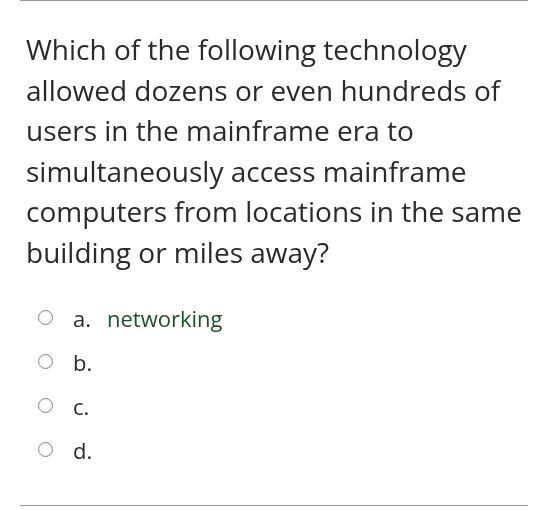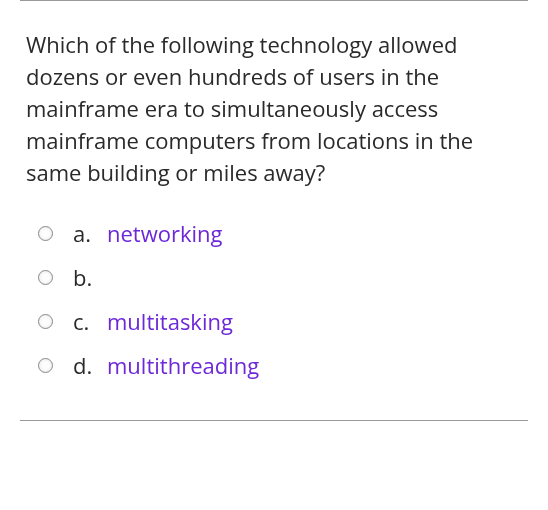--- a/index.html
+++ b/index.html
@@ -21,21 +21,21 @@
     }
     .hr-line {
       border: none;
       border-top: 1px solid #999;
       margin: 0;
     }
     .question-block {
       padding: 28px 6px 26px 6px;
     }
     .question-text {
-      font-size: 22px;
+      font-size: 28px;
       line-height: 1.45;
       color: #2a2a2a;
       font-weight: 400;
       margin-bottom: 30px;
     }
     .options {
       padding-left: 12px;
     }
     .option-row {
       display: flex;
@@ -53,21 +53,21 @@
       cursor: pointer;
     }
     .option-letter {
       font-size: 22px;
       color: #2a2a2a;
       width: 34px;
       flex-shrink: 0;
     }
     .option-text {
       font-size: 22px;
-      color: #6d28d9;
+      color: #14532d;
     }
   </style>
 </head>
 <body>
 
 <div class="container">
   <hr class="hr-line">
   <div class="question-block">
     <div class="question-text">Which of the following technology allowed dozens or even hundreds of users in the mainframe era to simultaneously access mainframe computers from locations in the same building or miles away?</div>
     <div class="options">
@@ -79,25 +79,23 @@
       </div>
 
       <div class="option-row">
         <div class="radio"></div>
         <span class="option-letter">b.</span>
       </div>
 
       <div class="option-row">
         <div class="radio"></div>
         <span class="option-letter">c.</span>
-        <span class="option-text">multitasking</span>
       </div>
 
       <div class="option-row">
         <div class="radio"></div>
         <span class="option-letter">d.</span>
-        <span class="option-text">multithreading</span>
       </div>
 
     </div>
   </div>
   <hr class="hr-line">
 </div>
 
 </body></html>

